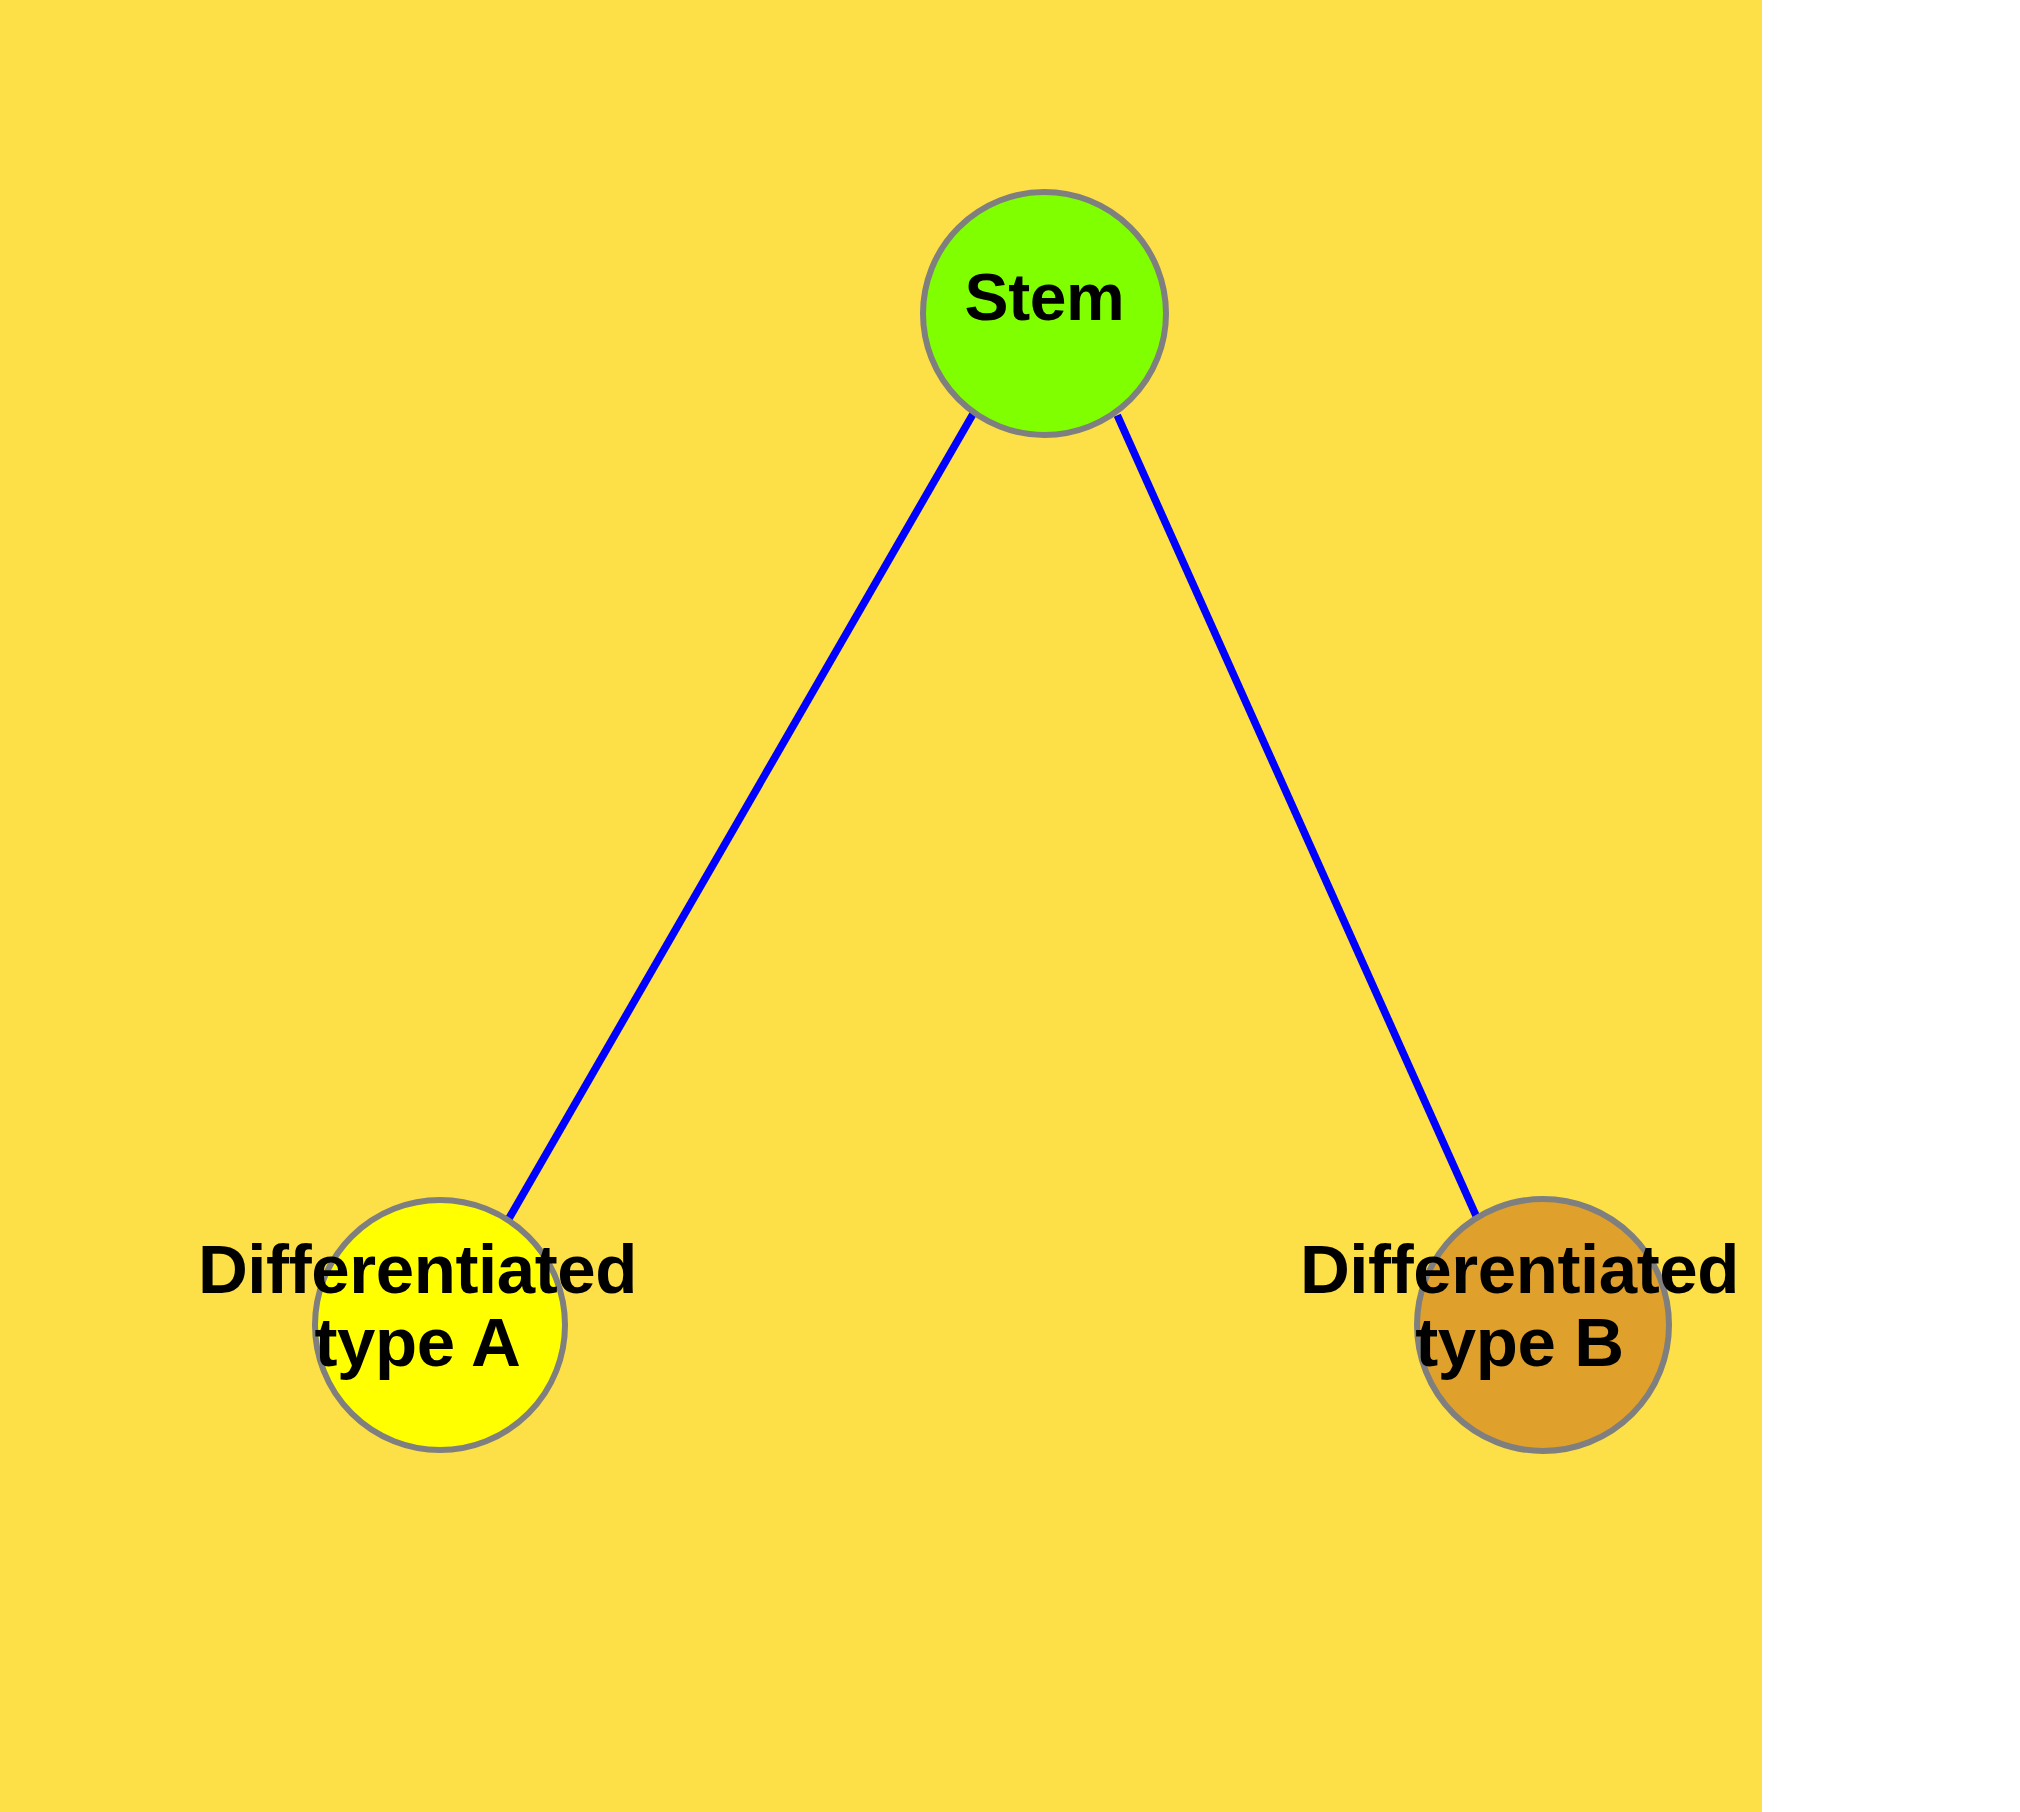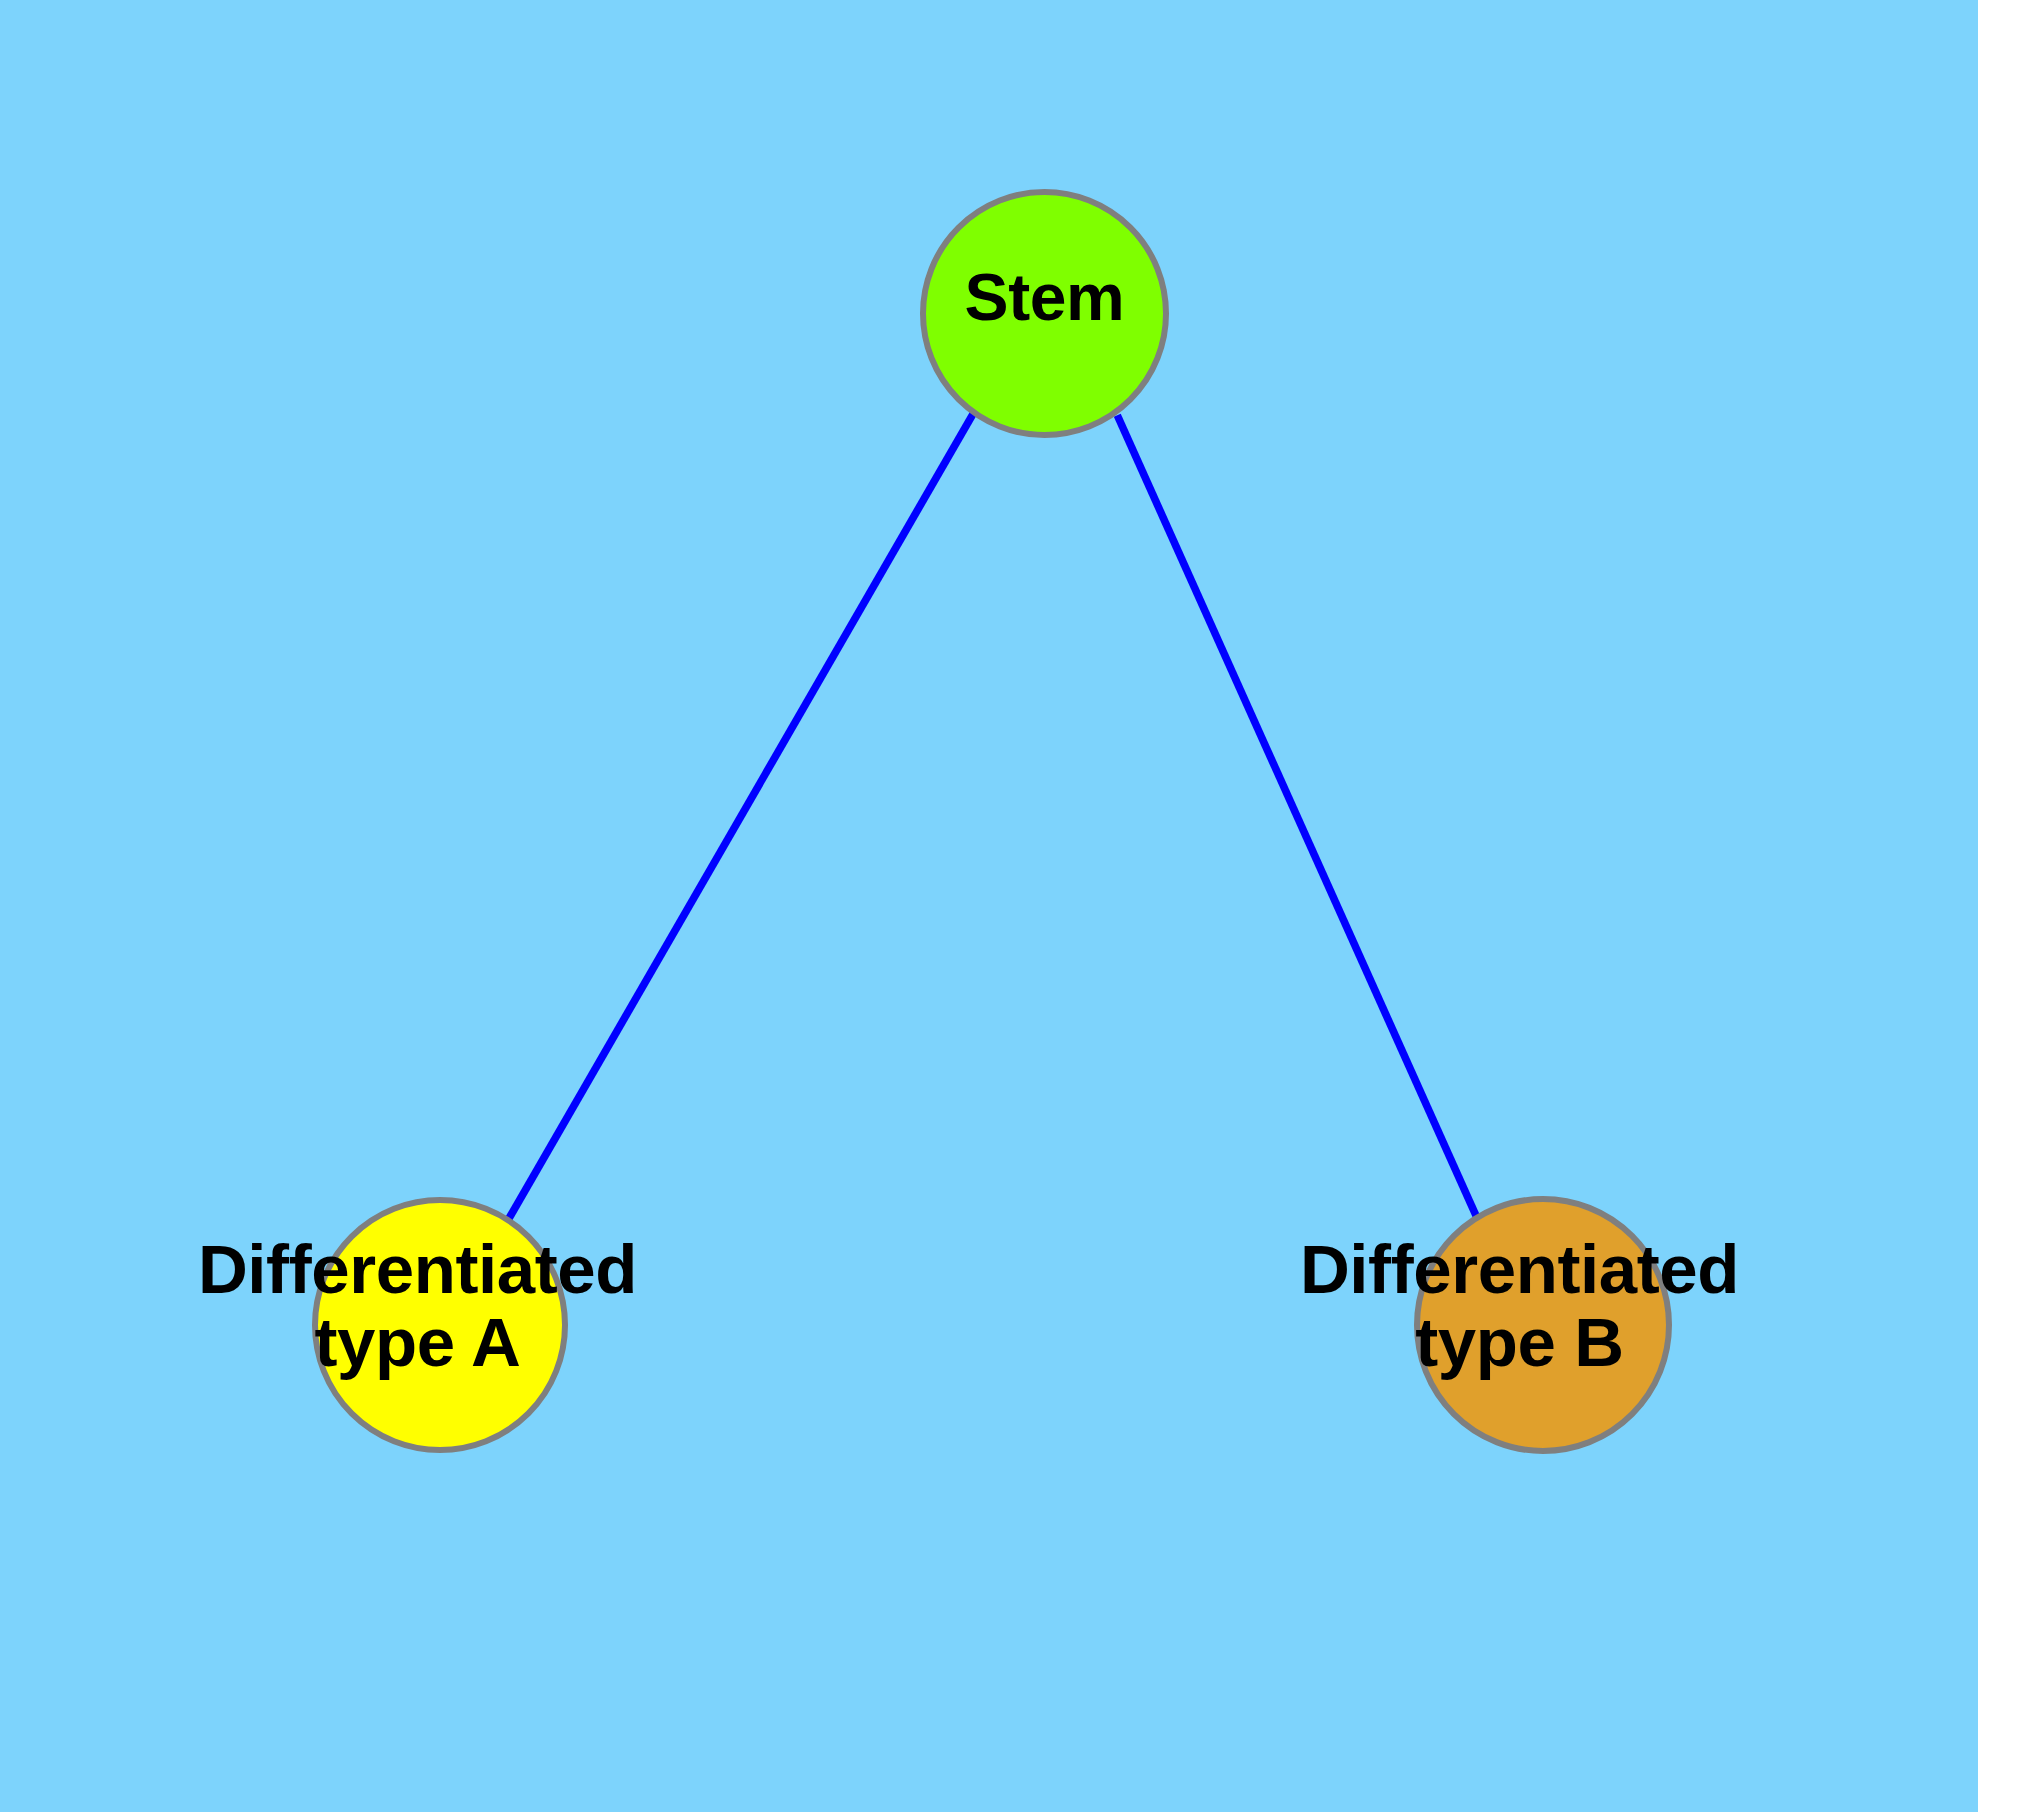--- a/index.html
+++ b/index.html
@@ -78,21 +78,21 @@
   .label-diff-b {
     left: 1265px;
     top: 1233px;
     width: 509px;
     font-size: 69px;
   }
 </style>
 </head>
 <body>
 
-<div id="graph-canvas" style="background: #7dd3fc; width: 1978px; height: 1812px;">
+<div id="graph-canvas" style="background: #fde047; width: 1762px; height: 1812px;">
 
   <svg id="edge-layer" viewBox="0 0 2384 2138">
     <line x1="1148" y1="488" x2="600" y2="1438" stroke="#0000ff" stroke-width="9" stroke-linecap="butt"></line>
     <line x1="1318" y1="490" x2="1742" y2="1436" stroke="#0000ff" stroke-width="9" stroke-linecap="butt"></line>
   </svg>
 
   <div class="node node-stem" style="left: 920px; top: 189px; width: 249px; height: 249px; background: rgb(127, 255, 0); border-color: rgb(127, 127, 127);"></div>
   <div class="node node-diff-a" style="left: 312px; top: 1197px; width: 256px; height: 256px; background: rgb(255, 255, 0); border-color: rgb(127, 127, 127);"></div>
   <div class="node node-diff-b" style="left: 1414px; top: 1196px; width: 258px; height: 258px; background: rgb(224, 160, 44); border-color: rgb(127, 127, 127);"></div>
 

